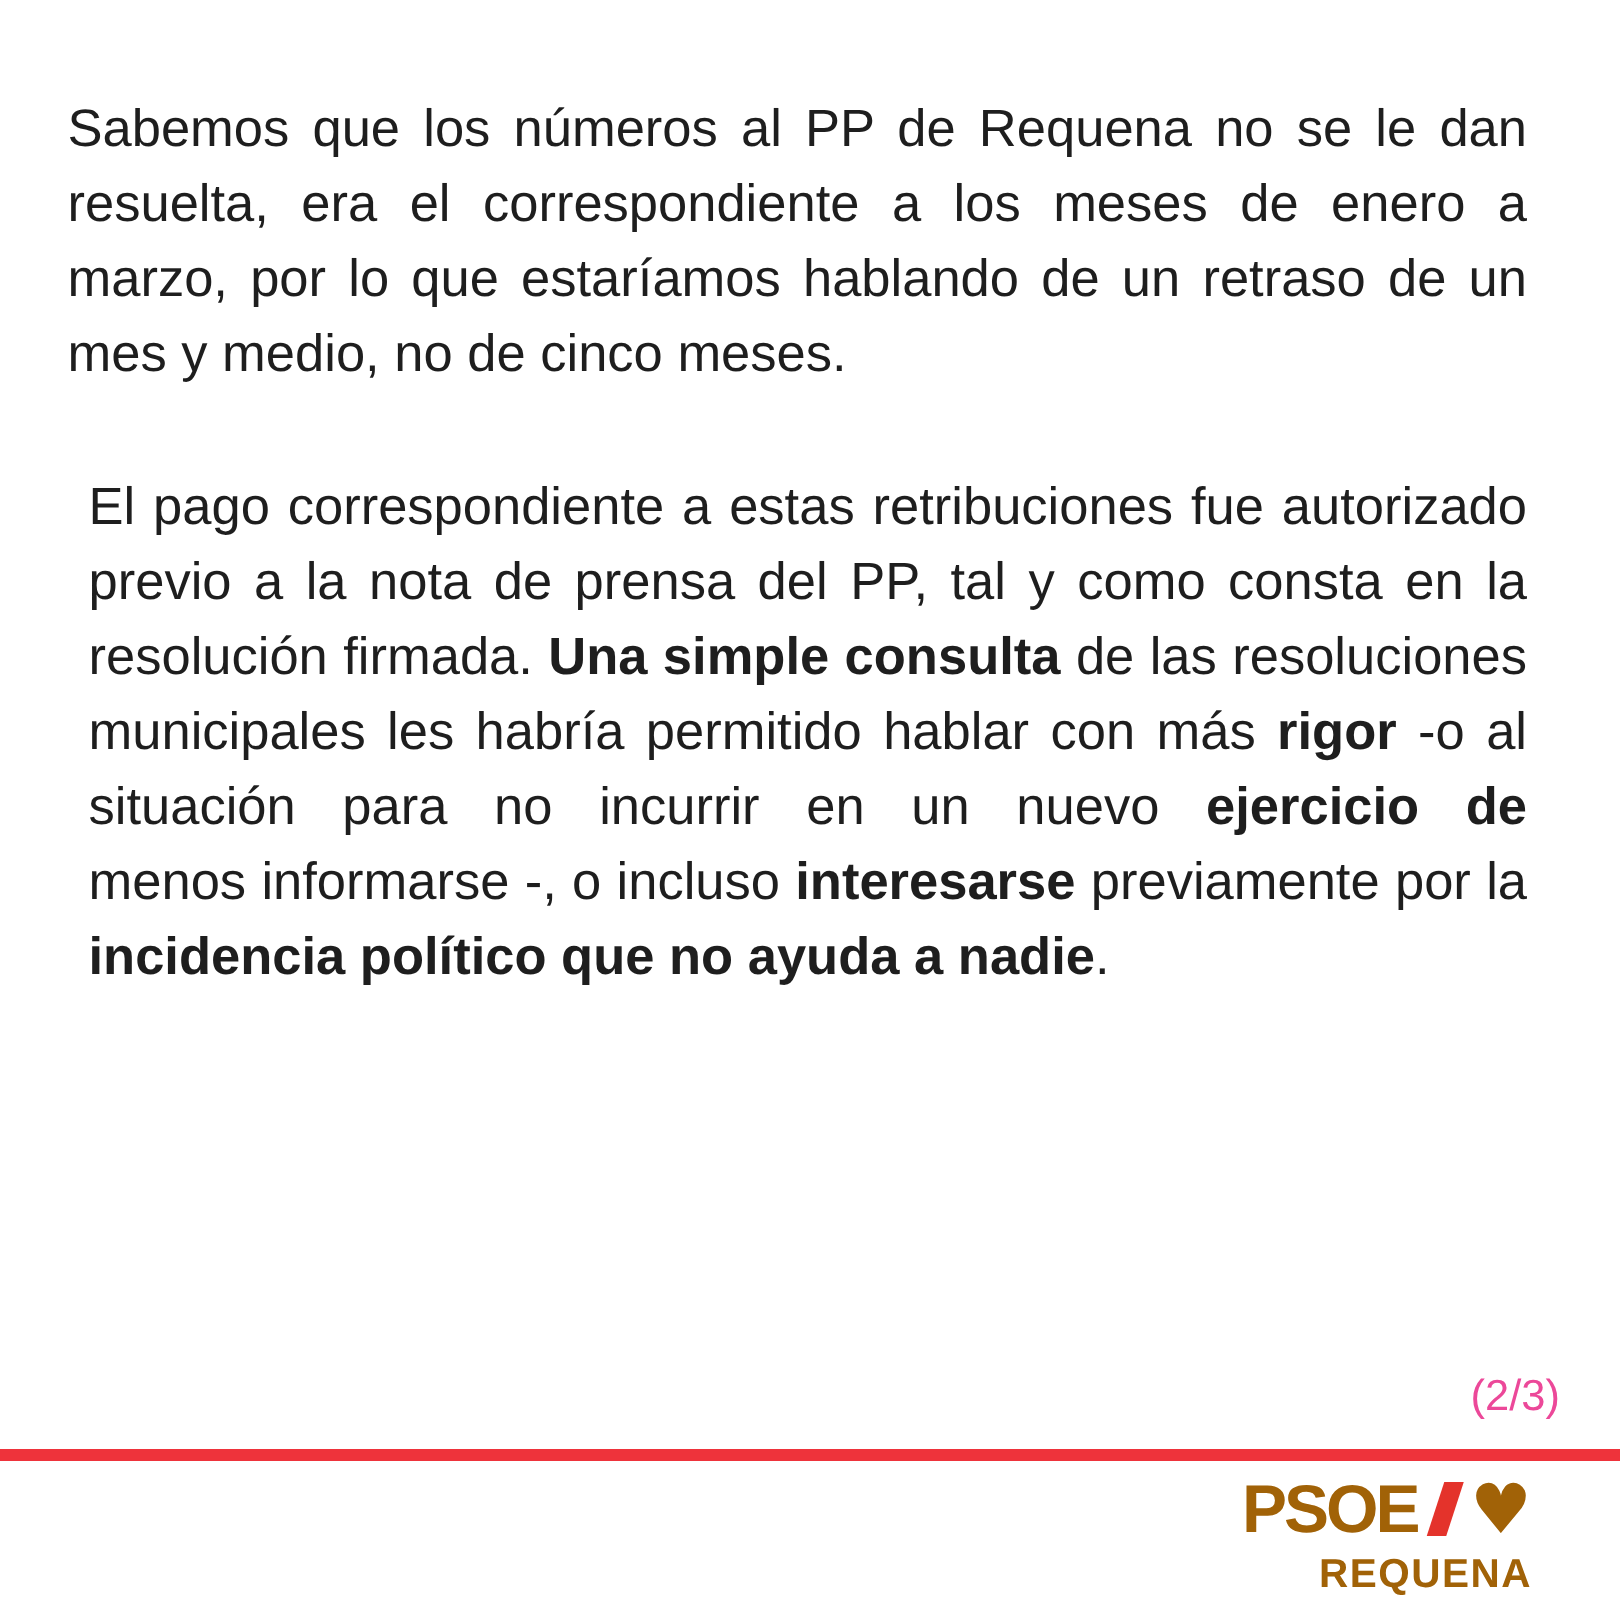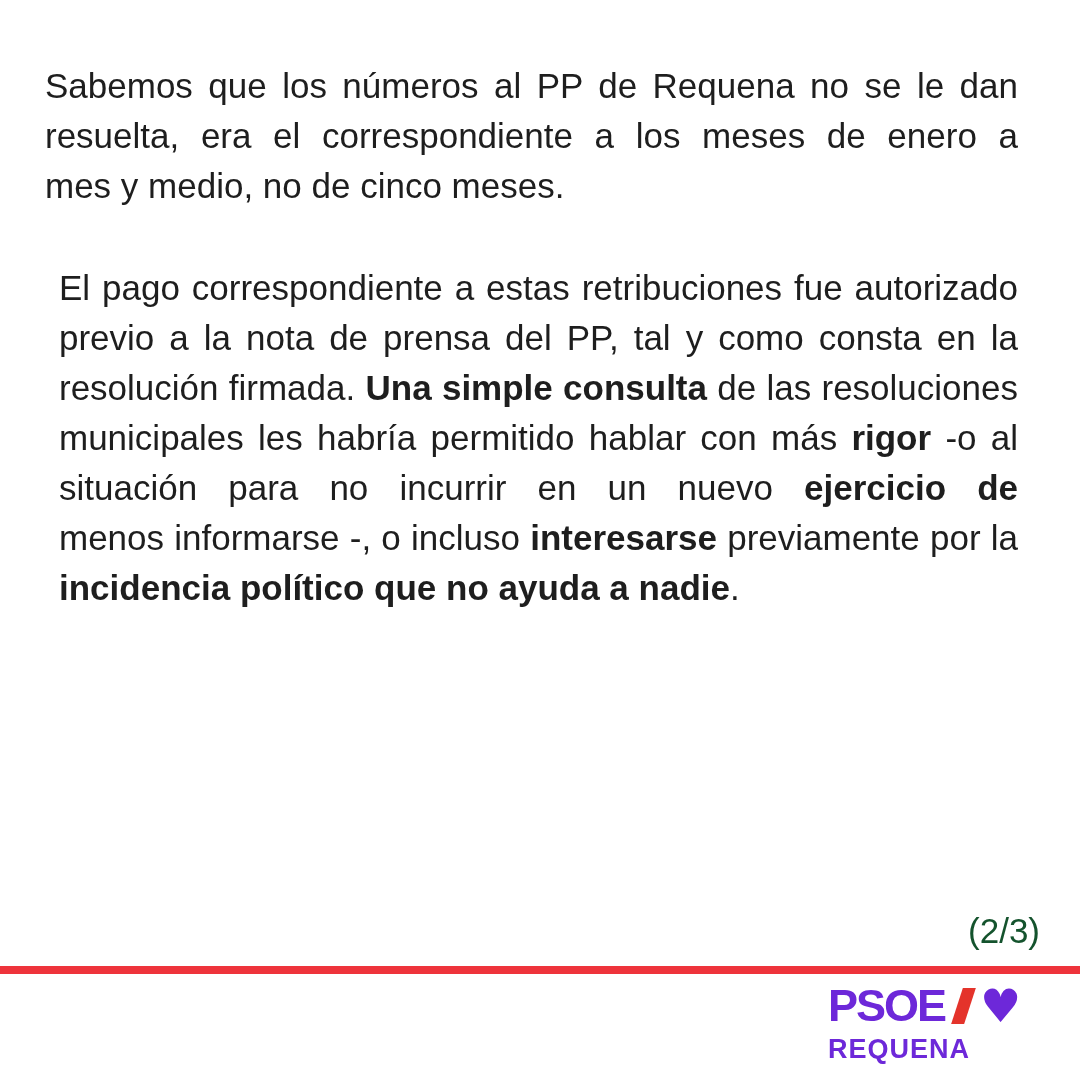--- a/index.html
+++ b/index.html
@@ -37,23 +37,23 @@
   .line.last {
     text-align-last: left;
   }
   .line b {
     font-weight: bold;
   }
   .page-indicator {
     position: absolute;
     top: 906px;
     right: 40px;
-    font-size: 35px;
+    font-size: 29px;
     line-height: 50px;
-    color: #14532d;
+    color: #ec4899;
   }
   .divider {
     position: absolute;
     left: 0;
     top: 966px;
     width: 1080px;
     height: 8px;
   }
   .brand {
     position: absolute;
@@ -93,38 +93,39 @@
 </style>
 </head>
 <body>
 
 <div class="canvas">
 
   <main class="content">
       <div class="paragraph">
         <div class="line"><span>Sabemos que los números al PP de Requena no se le dan</span></div>
         <div class="line"><span>resuelta, era el correspondiente a los meses de enero a</span></div>
+        <div class="line"><span>marzo, por lo que estaríamos hablando de un retraso de un</span></div>
         <div class="line last"><span>mes y medio, no de cinco meses.</span></div>
       </div>
       <div class="paragraph">
         <div class="line"><span>El pago correspondiente a estas retribuciones fue autorizado</span></div>
         <div class="line"><span>previo a la nota de prensa del PP, tal y como consta en la</span></div>
         <div class="line"><span>resolución firmada. </span><b>Una simple consulta</b><span> de las resoluciones</span></div>
         <div class="line"><span>municipales les habría permitido hablar con más </span><b>rigor</b><span> -o al</span></div>
         <div class="line"><span>situación para no incurrir en un nuevo </span><b>ejercicio de</b></div>
         <div class="line"><span>menos informarse -, o incluso </span><b>interesarse</b><span> previamente por la</span></div>
         <div class="line last"><b>incidencia político que no ayuda a nadie</b><span>.</span></div>
       </div>
     </main>
 
   <div class="page-indicator">(2/3)</div>
 
   <div class="divider" style="background: rgb(238, 51, 59);"></div>
 
-  <footer class="brand" style="color: #6d28d9;">
+  <footer class="brand" style="color: #a16207; text-align: right;">
     <div class="brand-top">
       <span class="brand-name">PSOE</span>
       <span class="brand-slash" style="background: rgb(228, 51, 43);"></span>
       <span class="brand-heart">♥</span>
     </div>
     <div class="brand-location">REQUENA</div>
   </footer>
 
 </div>
 

